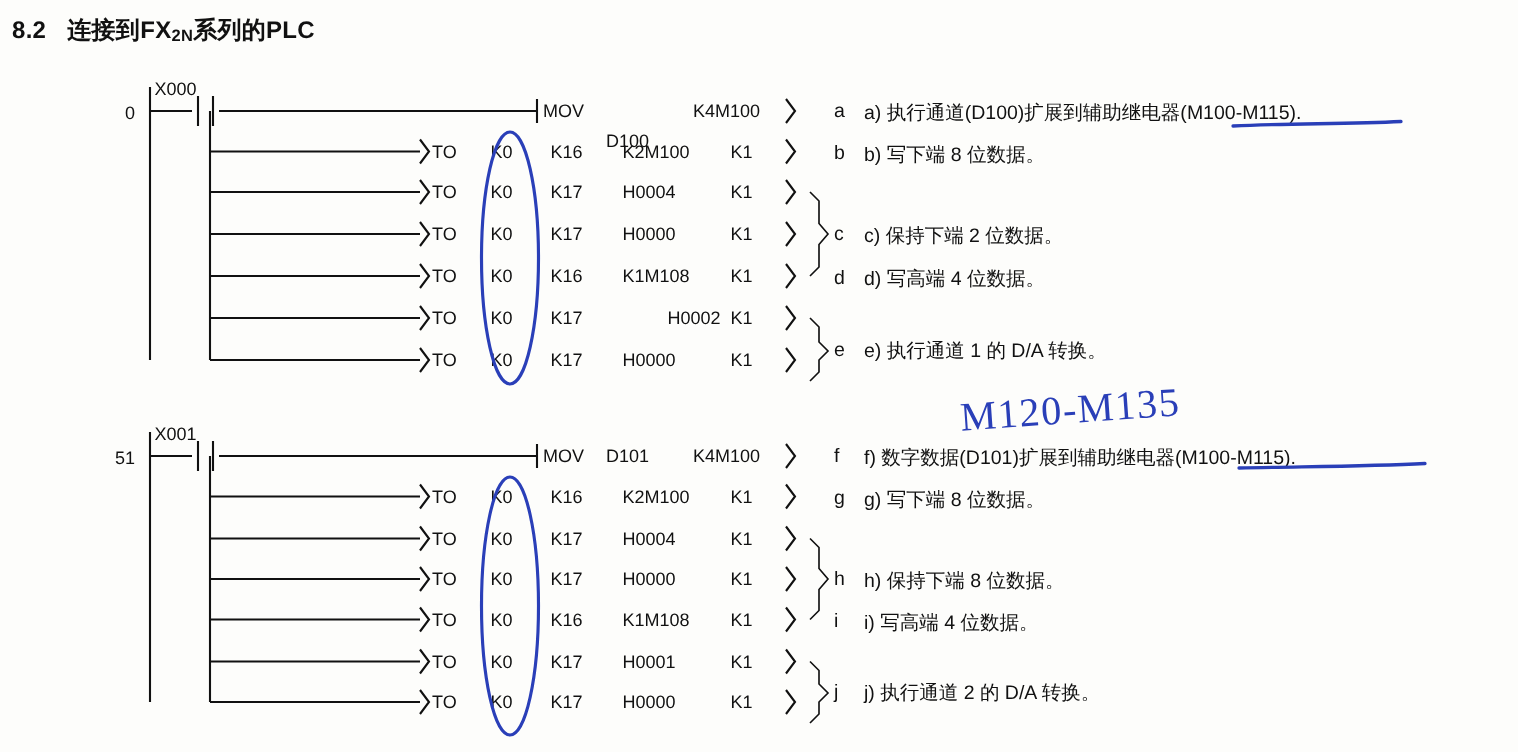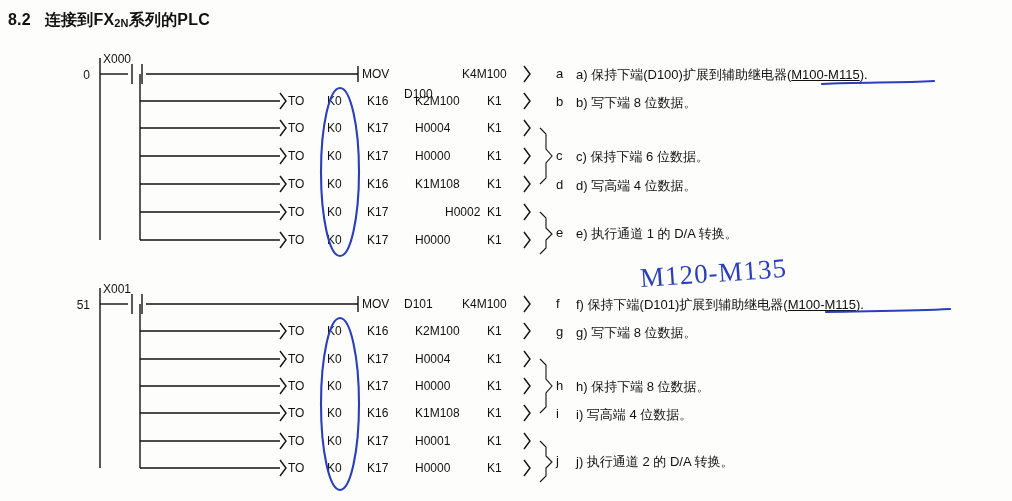--- a/index.html
+++ b/index.html
@@ -30,21 +30,21 @@
   svg.wires{position:absolute;left:0;top:0;width:1012px;height:501px;}
 
   .instr{
     position:absolute;font-size:12px;white-space:nowrap;color:#111;
     font-family:"Liberation Sans", sans-serif;
   }
 
   .desc{
     position:absolute;font-size:13px;white-space:nowrap;color:#111;
   }
-  .desc .und{text-decoration:underline;}
+  .desc .und{}
 
   
   .ink{position:absolute;left:0;top:0;width:1012px;height:501px;pointer-events:none;}
   .handwrite{
     position:absolute;
     font-family:"Liberation Serif", serif;
     font-size:27px;
     color:#2a3fb8;
     letter-spacing:1px;
     transform:rotate(-4deg);
@@ -172,28 +172,28 @@
   <div class="instr" style="left:487px;top:205px;">K1</div>
 
   <div class="instr" style="left:288px;top:233px;">TO</div>
   <div class="instr" style="left:327px;top:233px;">K0</div>
   <div class="instr" style="left:367px;top:233px;">K17</div>
   <div class="instr und" style="left:415px;top:233px;">H0000</div>
   <div class="instr" style="left:487px;top:233px;">K1</div>
 
   <div class="desc" style="left:556px;top:66px;">a</div>
   <div class="desc" style="left:576px;top:66px;">
-    <span>a) 保持下端(D100)扩展到辅助继电器(</span><span class="und">M100-M115</span><span>).</span>
+    <span>a) 执行通道(D100)扩展到辅助继电器(</span><span class="und">M100-M115</span><span>).</span>
   </div>
 
   <div class="desc" style="left:556px;top:94px;">b</div>
   <div class="desc" style="left:576px;top:94px;">b) 写下端 8 位数据。</div>
 
   <div class="desc" style="left:556px;top:148px;">c</div>
-  <div class="desc" style="left:576px;top:148px;">c) 保持下端 6 位数据。</div>
+  <div class="desc" style="left:576px;top:148px;">c) 保持下端 2 位数据。</div>
 
   <div class="desc" style="left:556px;top:177px;">d</div>
   <div class="desc" style="left:576px;top:177px;">d) 写高端 4 位数据。</div>
 
   <div class="desc" style="left:556px;top:225px;">e</div>
   <div class="desc" style="left:576px;top:225px;">e) 执行通道 1 的 D/A 转换。</div>
 
   <div class="instr" style="left:362px;top:297px;">MOV</div>
   <div class="instr und" style="left:404px;top:297px;">D101</div>
   <div class="instr und" style="left:462px;top:297px;">K4M100</div>
@@ -229,21 +229,21 @@
   <div class="instr" style="left:487px;top:434px;">K1</div>
 
   <div class="instr" style="left:288px;top:461px;">TO</div>
   <div class="instr" style="left:327px;top:461px;">K0</div>
   <div class="instr" style="left:367px;top:461px;">K17</div>
   <div class="instr" style="left:415px;top:461px;">H0000</div>
   <div class="instr" style="left:487px;top:461px;">K1</div>
 
   <div class="desc" style="left:556px;top:296px;">f</div>
   <div class="desc" style="left:576px;top:296px;">
-    <span>f) 保持下端(D101)扩展到辅助继电器(</span><span class="und">M100-M115</span><span>).</span>
+    <span>f) 数字数据(D101)扩展到辅助继电器(</span><span class="und">M100-M115</span><span>).</span>
   </div>
 
   <div class="desc" style="left:556px;top:324px;">g</div>
   <div class="desc" style="left:576px;top:324px;">g) 写下端 8 位数据。</div>
 
   <div class="desc" style="left:556px;top:378px;">h</div>
   <div class="desc" style="left:576px;top:378px;">h) 保持下端 8 位数据。</div>
 
   <div class="desc" style="left:556px;top:406px;">i</div>
   <div class="desc" style="left:576px;top:406px;">i) 写高端 4 位数据。</div>

